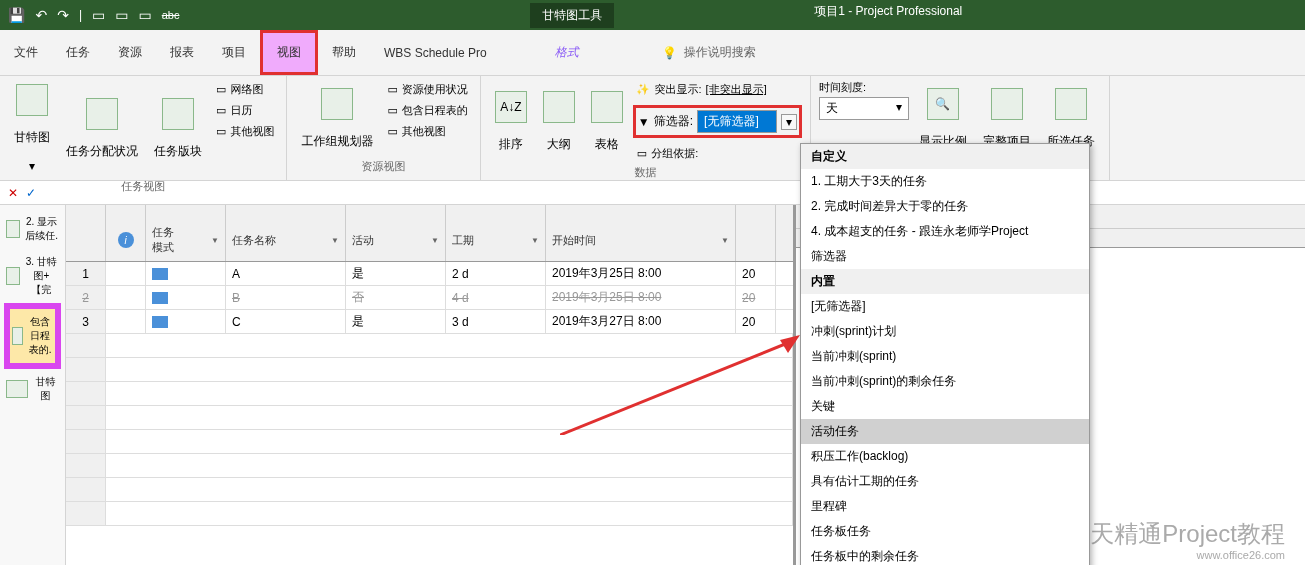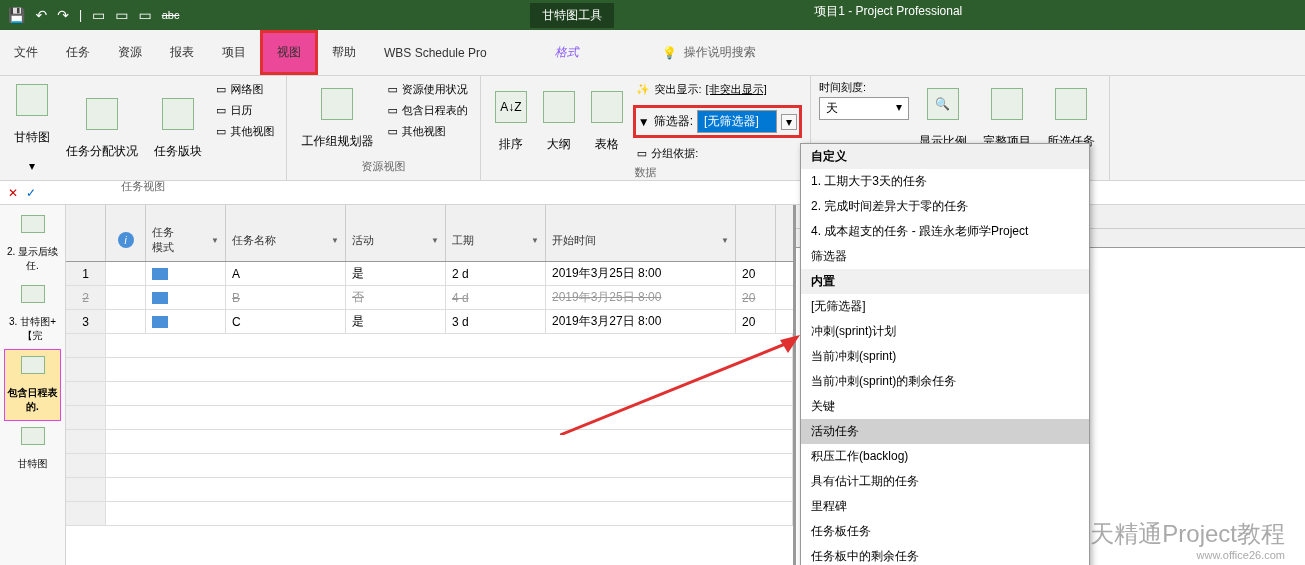--- a/index.html
+++ b/index.html
@@ -6,21 +6,21 @@
     body { background: #fff; font-size: 12px; overflow: hidden; width: 1305px; height: 565px; }
     
     .titlebar { background: #2d5c2d; height: 30px; display: flex; align-items: center; color: #fff; }
     .titlebar-left { display: flex; gap: 10px; padding: 0 8px; align-items: center; }
     .titlebar-icon { color: #fff; font-size: 14px; }
     .titlebar-center { flex: 1; display: flex; justify-content: center; gap: 200px; }
     .titlebar-tool { background: #1e3f1e; padding: 4px 12px; }
     
     .tabs { background: #f3f3f3; height: 46px; display: flex; align-items: stretch; border-bottom: 1px solid #d4d4d4; }
     .tab { padding: 6px 14px; color: #333; cursor: pointer; display: flex; align-items: center; }
-    .tab.active { background: #ec4899; }
+    .tab.active { background: #f0abfc; }
     .tab-highlight { border: 3px solid #e03030; }
     .tab-format { color: #8b5cf6; font-style: italic; }
     .search-box { display: flex; align-items: center; gap: 6px; padding: 0 10px; color: #666; }
     
     .ribbon { background: #f3f3f3; height: 105px; display: flex; border-bottom: 1px solid #d4d4d4; position: relative; }
     .ribbon-group { border-right: 1px solid #d4d4d4; padding: 4px 8px; display: flex; flex-direction: column; }
     .ribbon-group-content { flex: 1; display: flex; gap: 4px; }
     .ribbon-group-label { text-align: center; font-size: 11px; color: #666; padding: 2px 0; }
     .ribbon-btn-large { display: flex; flex-direction: column; align-items: center; justify-content: center; padding: 4px 6px; gap: 13px; cursor: pointer; }
     .ribbon-btn-large .icon { width: 32px; height: 32px; background: #e8f0e8; border: 1px solid #8ab88a; display: flex; align-items: center; justify-content: center; }
@@ -37,22 +37,22 @@
     .filter-menu-header { padding: 4px 10px; font-weight: bold; background: #f0f0f0; }
     .filter-menu-item { padding: 4px 10px; cursor: pointer; }
     .filter-menu-item.highlighted { background: #d0d0d0; }
     
     .edit-bar { height: 24px; display: flex; align-items: center; border-bottom: 1px solid #d4d4d4; padding: 0 8px; gap: 8px; }
     .edit-x { color: #c00; }
     .edit-check { color: #06c; }
     
     .main { display: flex; height: 380px; }
     .sidebar { width: 66px; background: #f8f8f8; border-right: 1px solid #d4d4d4; padding: 4px; }
-    .sidebar-item { display: flex; flex-direction: column; align-items: center; padding: 6px 2px; gap: 12px; cursor: pointer; font-size: 10px; text-align: center; }
-    .sidebar-item.active { background: #fde8a8; border: 1px solid #d946ef; font-weight: bold; }
+    .sidebar-item { display: flex; flex-direction: row; align-items: center; padding: 6px 2px; gap: 4px; cursor: pointer; font-size: 10px; text-align: center; }
+    .sidebar-item.active { background: #fde8a8; border: 6px solid #d946ef; }
     .sidebar-icon { width: 24px; height: 18px; background: #e8f0e8; border: 1px solid #8ab88a; }
     
     .grid-area { flex: 1; display: flex; }
     .grid-left { width: 730px; border-right: 3px solid #999; }
     .grid-header { display: flex; background: #f0f0f0; border-bottom: 1px solid #999; }
     .grid-header-cell { padding: 20px 6px 6px 6px; border-right: 1px solid #ccc; font-size: 11px; color: #333; display: flex; align-items: center; justify-content: space-between; }
     .grid-row { display: flex; border-bottom: 1px solid #ddd; height: 24px; align-items: center; }
     .grid-row.strikethrough { color: #999; text-decoration: line-through; }
     .grid-cell { padding: 2px 6px; border-right: 1px solid #ddd; height: 100%; display: flex; align-items: center; }
     .row-num { width: 40px; background: #f0f0f0; justify-content: center; }

